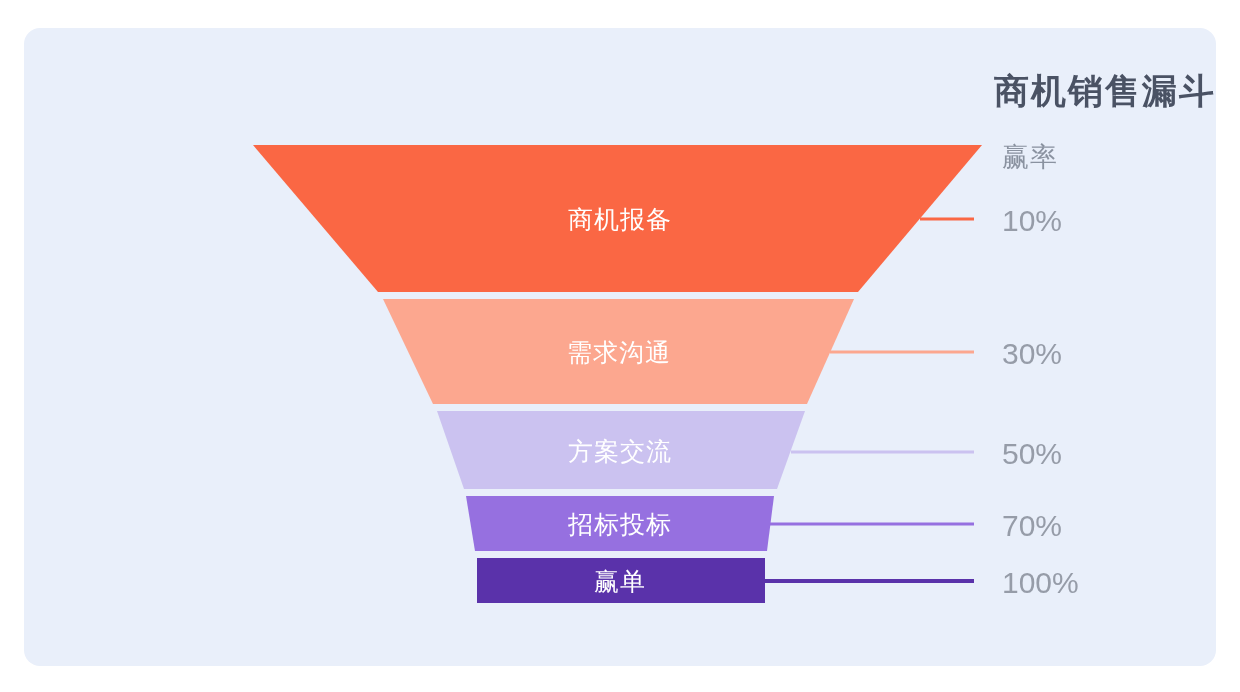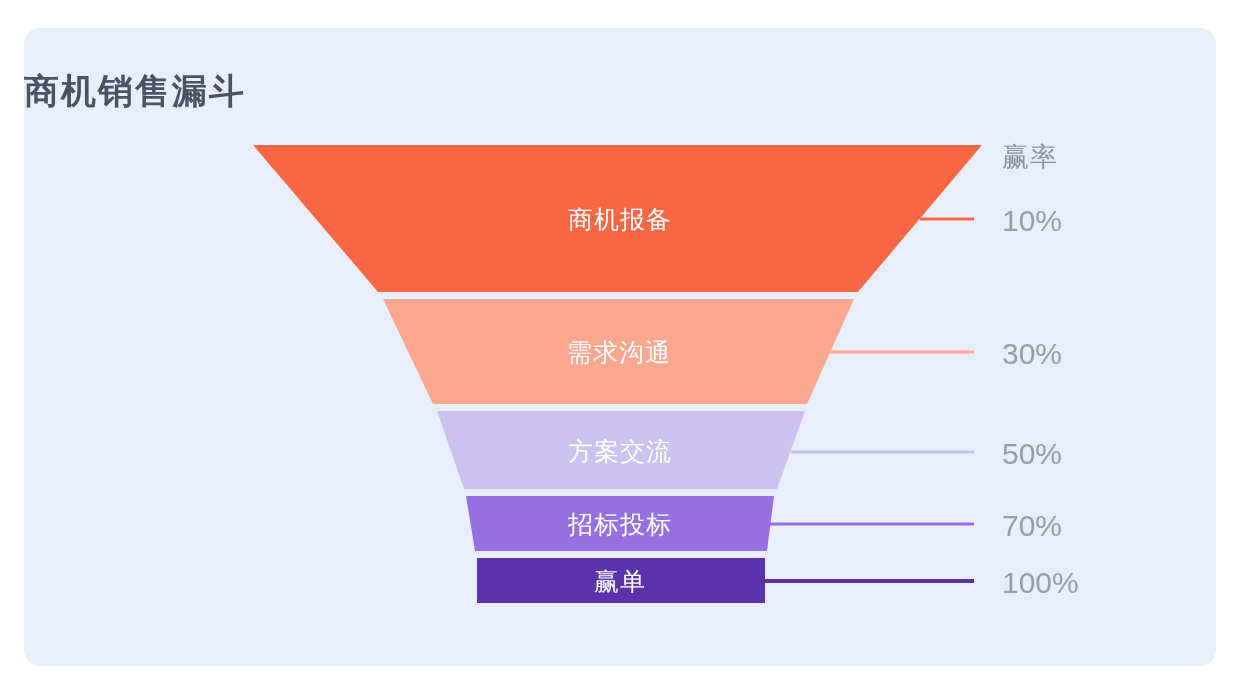--- a/index.html
+++ b/index.html
@@ -25,21 +25,21 @@
     width: 1192px;
     height: 638px;
     background: #E9EFFA;
     border-radius: 16px;
   }
   .chart-title {
     position: absolute;
     left: 24px;
     top: 68px;
     width: 1192px;
-    text-align: left;
+    text-align: right;
     font-size: 35px;
     font-weight: 700;
     color: #4A5264;
     letter-spacing: 2px;
   }
   svg.funnel-svg {
     position: absolute;
     left: 0;
     top: 0;
   }

